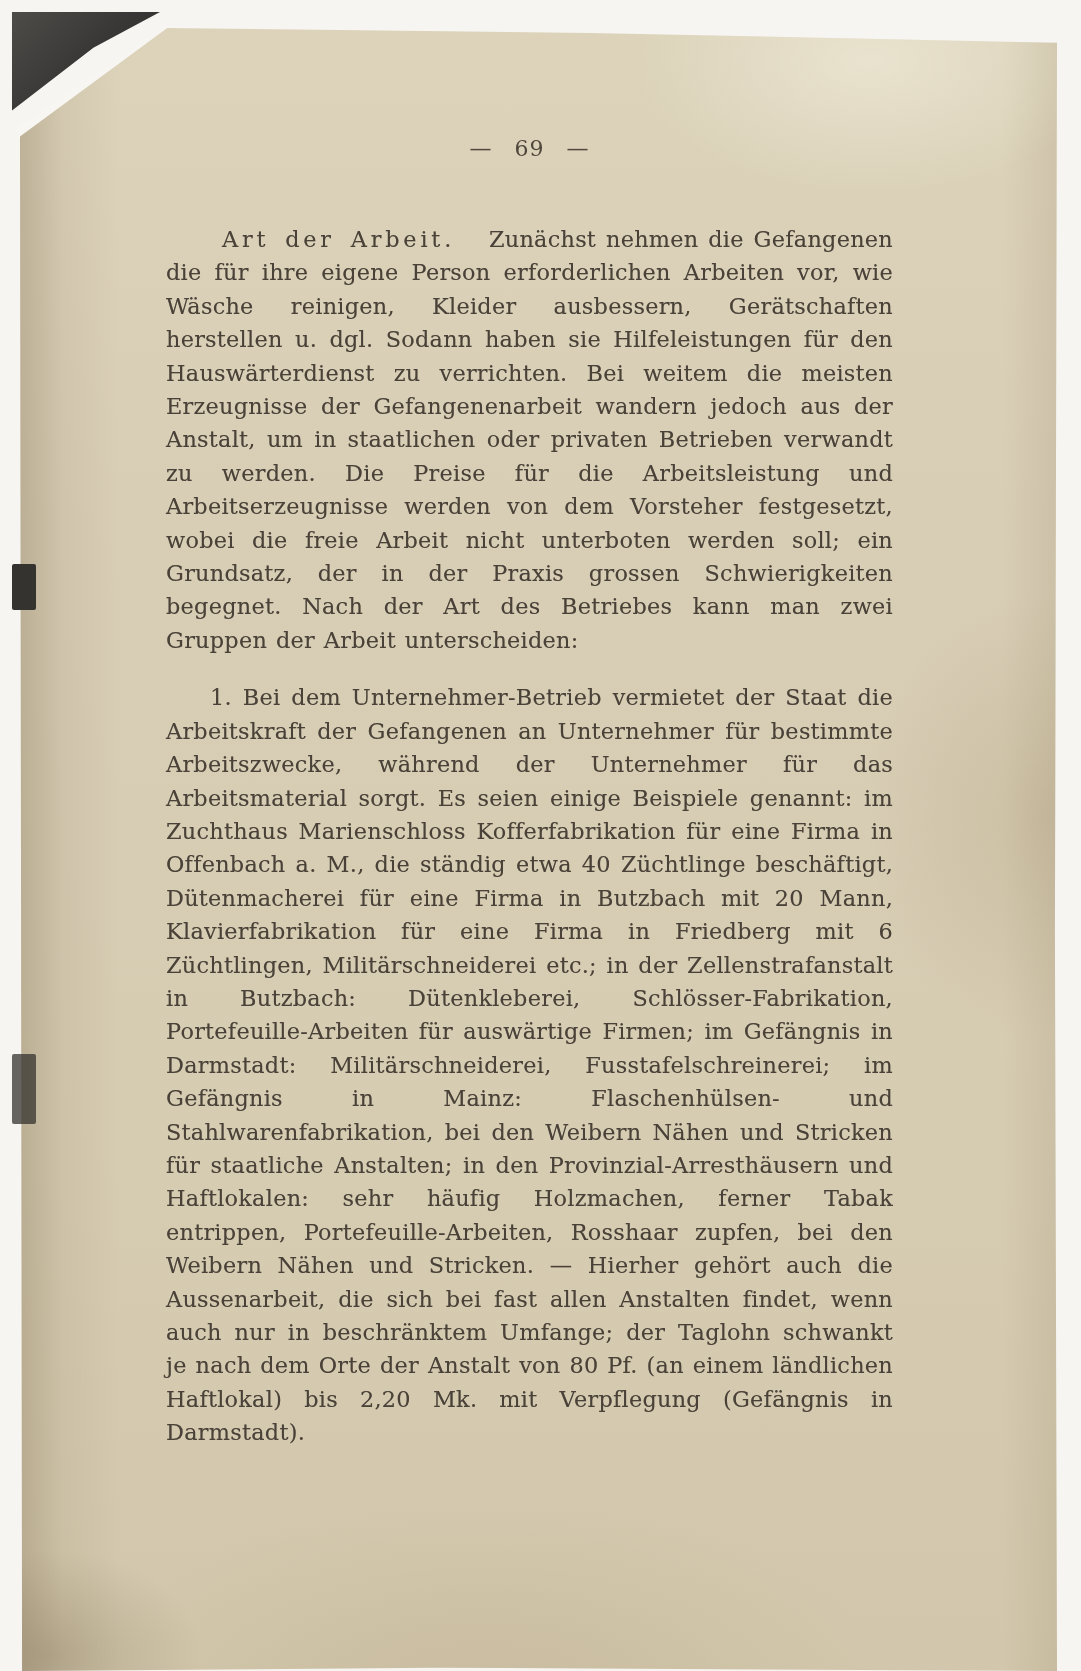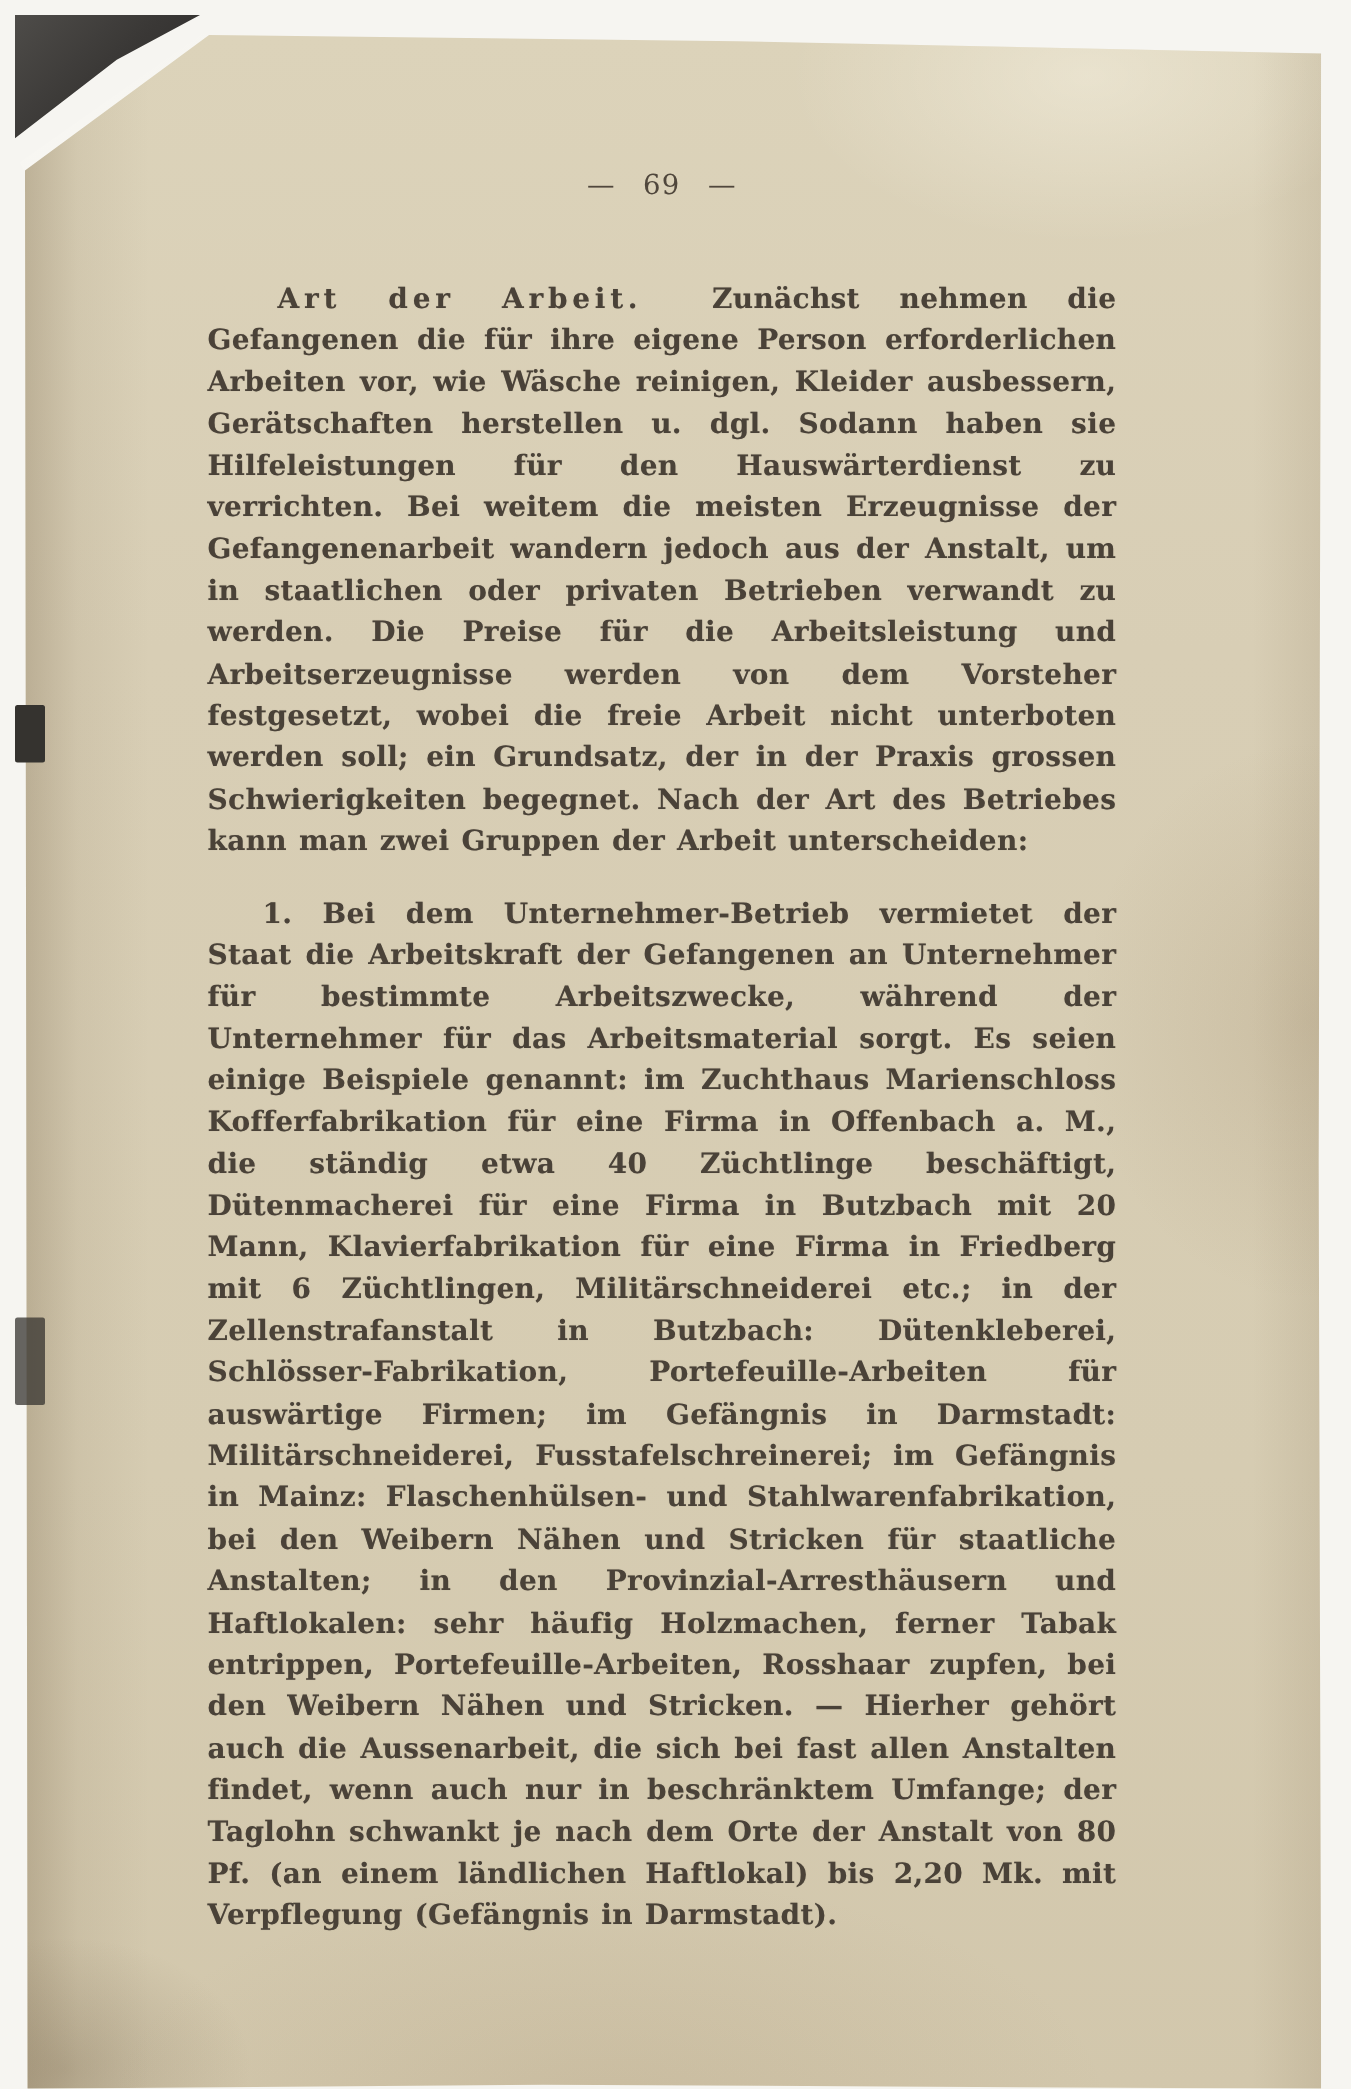--- a/index.html
+++ b/index.html
@@ -94,21 +94,20 @@
   }
 
   .text-block {
     font-size: 22.4px;
     line-height: 33.4px;
     text-align: justify;
     letter-spacing: 0.25px;
     word-spacing: 1.5px;
     color: #4a4238;
     text-shadow: 0 0 0.6px rgba(74,66,56,0.35);
-    font-weight: bold;
   }
 
   .text-block p {
     text-indent: 44px;
   }
 
   .lead-phrase {
     letter-spacing: 3.8px;
     word-spacing: 4px;
   }

